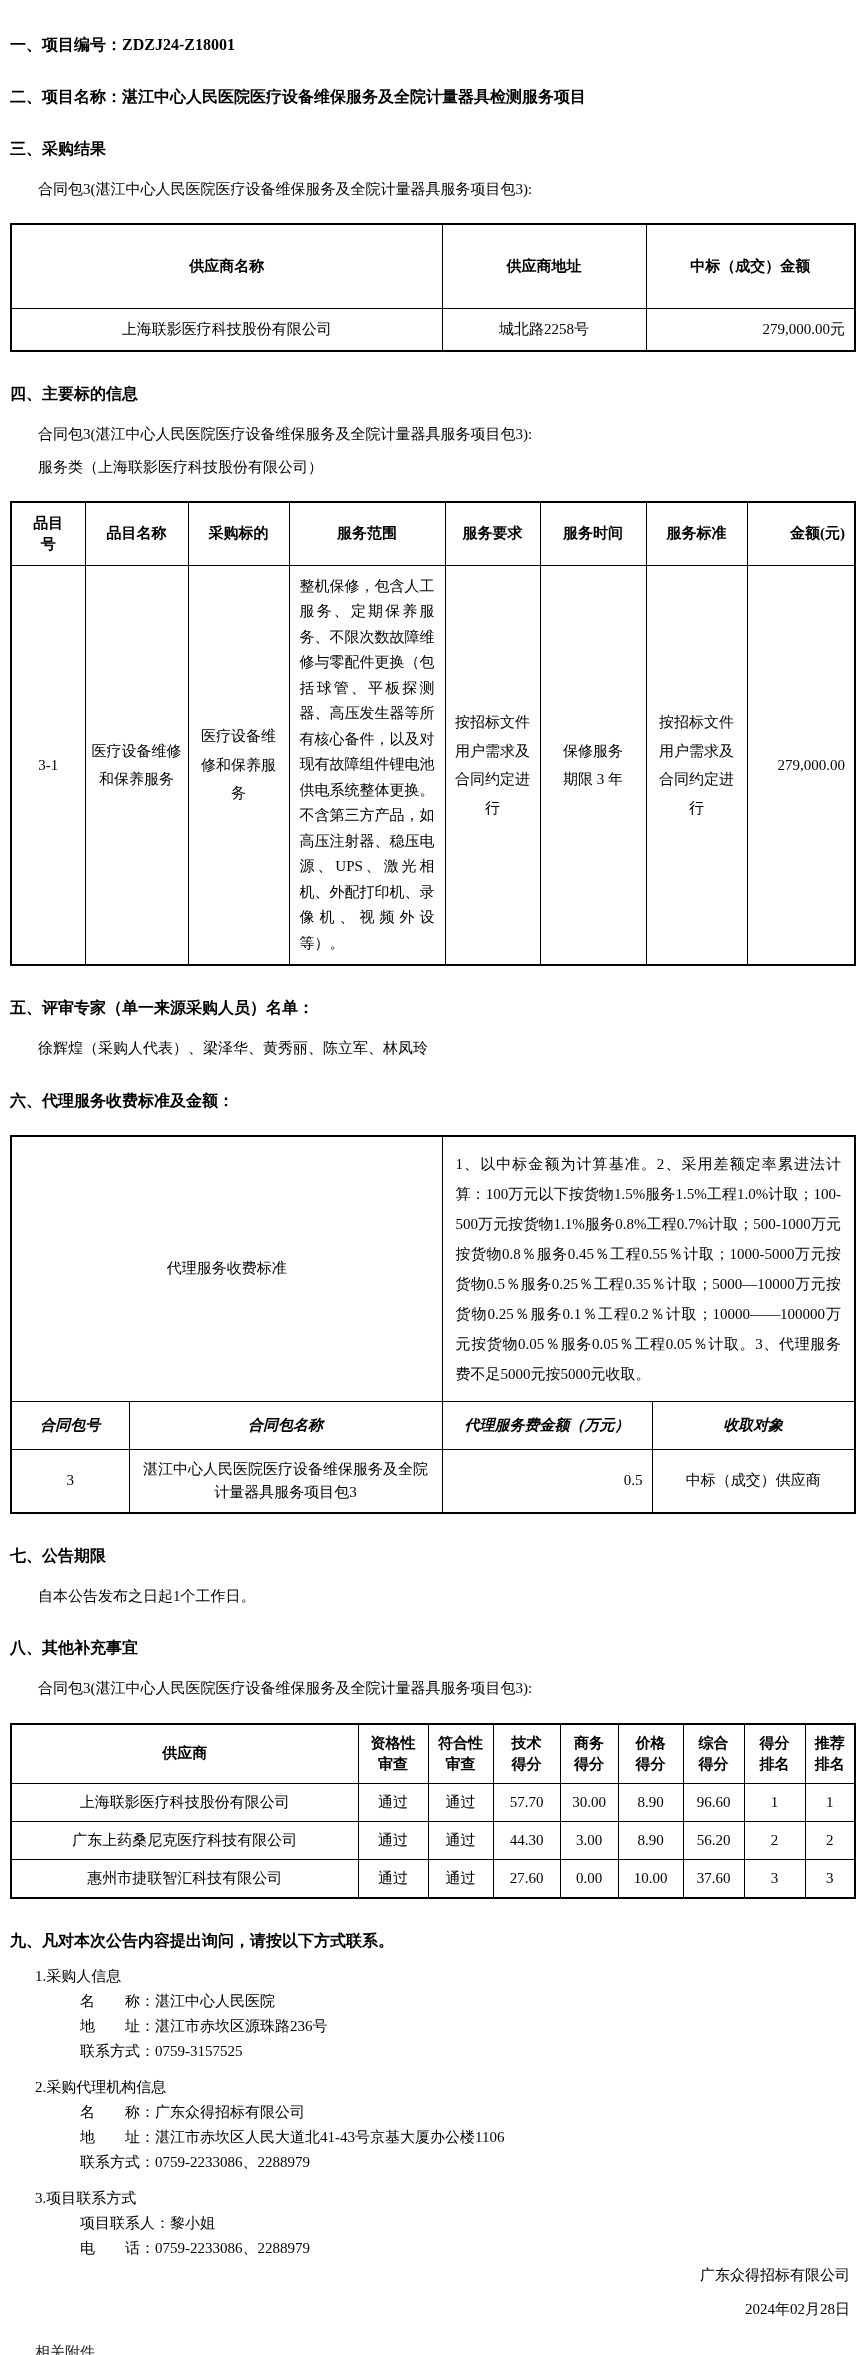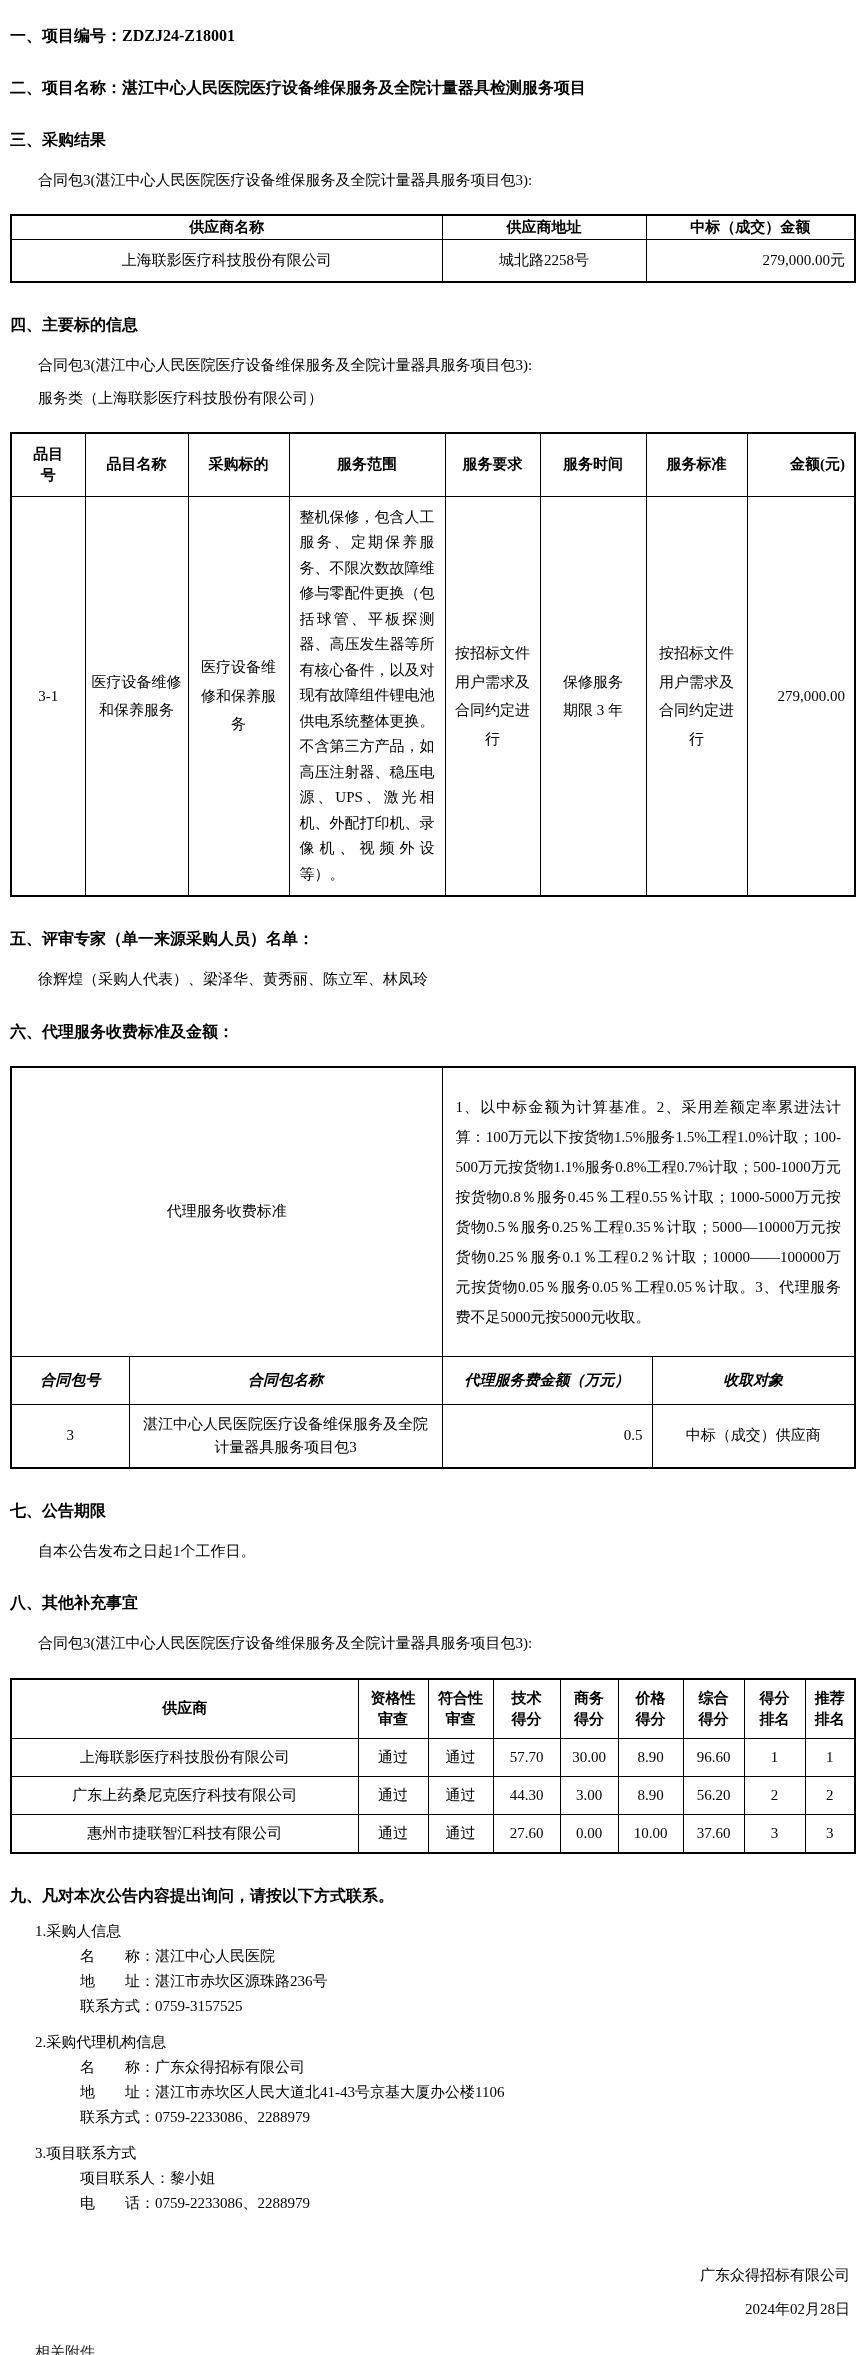--- a/index.html
+++ b/index.html
@@ -5,35 +5,35 @@
   * { margin:0; padding:0; box-sizing:border-box; }
   html { background:#fff; }
   body {
     position:relative; width:864px; height:2355px; overflow:hidden;
     background:#fff; color:#000;
     font-family:"Liberation Serif","DejaVu Serif",serif;
     font-size:15px;
   }
   .content { padding:26px 10px 0 10px; }
   .sec { font-weight:bold; font-size:16px; line-height:1.25; margin-top:32px; }
-  .sec.first { margin-top:0; }
+  .sec.first { margin-top:9px; }
   p.indent { margin:20px 0 0 28px; line-height:1.35; }
   p.indent.sub { margin-top:12px; }
   table { table-layout:fixed; width:844px; border-collapse:collapse; border:2px solid #000; margin-top:24px; }
   th,td { border:1px solid #000; padding:8px 6px; text-align:center; vertical-align:middle; font-size:15px; }
   th { font-weight:bold; white-space:pre-line; line-height:1.4; }
   .num { text-align:right !important; padding-right:9px !important; }
-  .t1 th { padding:1px 6px; }
+  .t1 th { padding:31px 6px; }
   .t1 td { padding:11px 6px; }
   .t2 th { padding:10px 3px; }
   .t2 td { line-height:1.9; }
   .t2 td.scope { text-align:justify; line-height:1.7; padding:8px 10px; }
   .t2 td.pre { white-space:pre-line;margin-top:36px; }
   .t3 th { padding:13px 4px;font-style:italic; }
-  .t3 td.fee-text { text-align:justify; line-height:2.0; padding:24px 13px; }
+  .t3 td.fee-text { text-align:justify; line-height:2.0; padding:12px 13px; }
   .t3 td.pkg-name { text-align:center; line-height:1.55; padding:8px 10px; }
   .t4 th { padding:8px 2px; }
   .t4 td { padding:9px 2px; }
   .contact-title { margin:15px 0 0 25px; line-height:1.35; }
   .contact-line { margin:5px 0 0 70px; line-height:1.35; }
   .footer-company { position:absolute; top:2266px; right:14px; }
   .footer-date { position:absolute; top:2300px; right:14px; }
   .attachment { position:absolute; top:2343px; left:35px; color:#222; }
 </style>
 </head>

